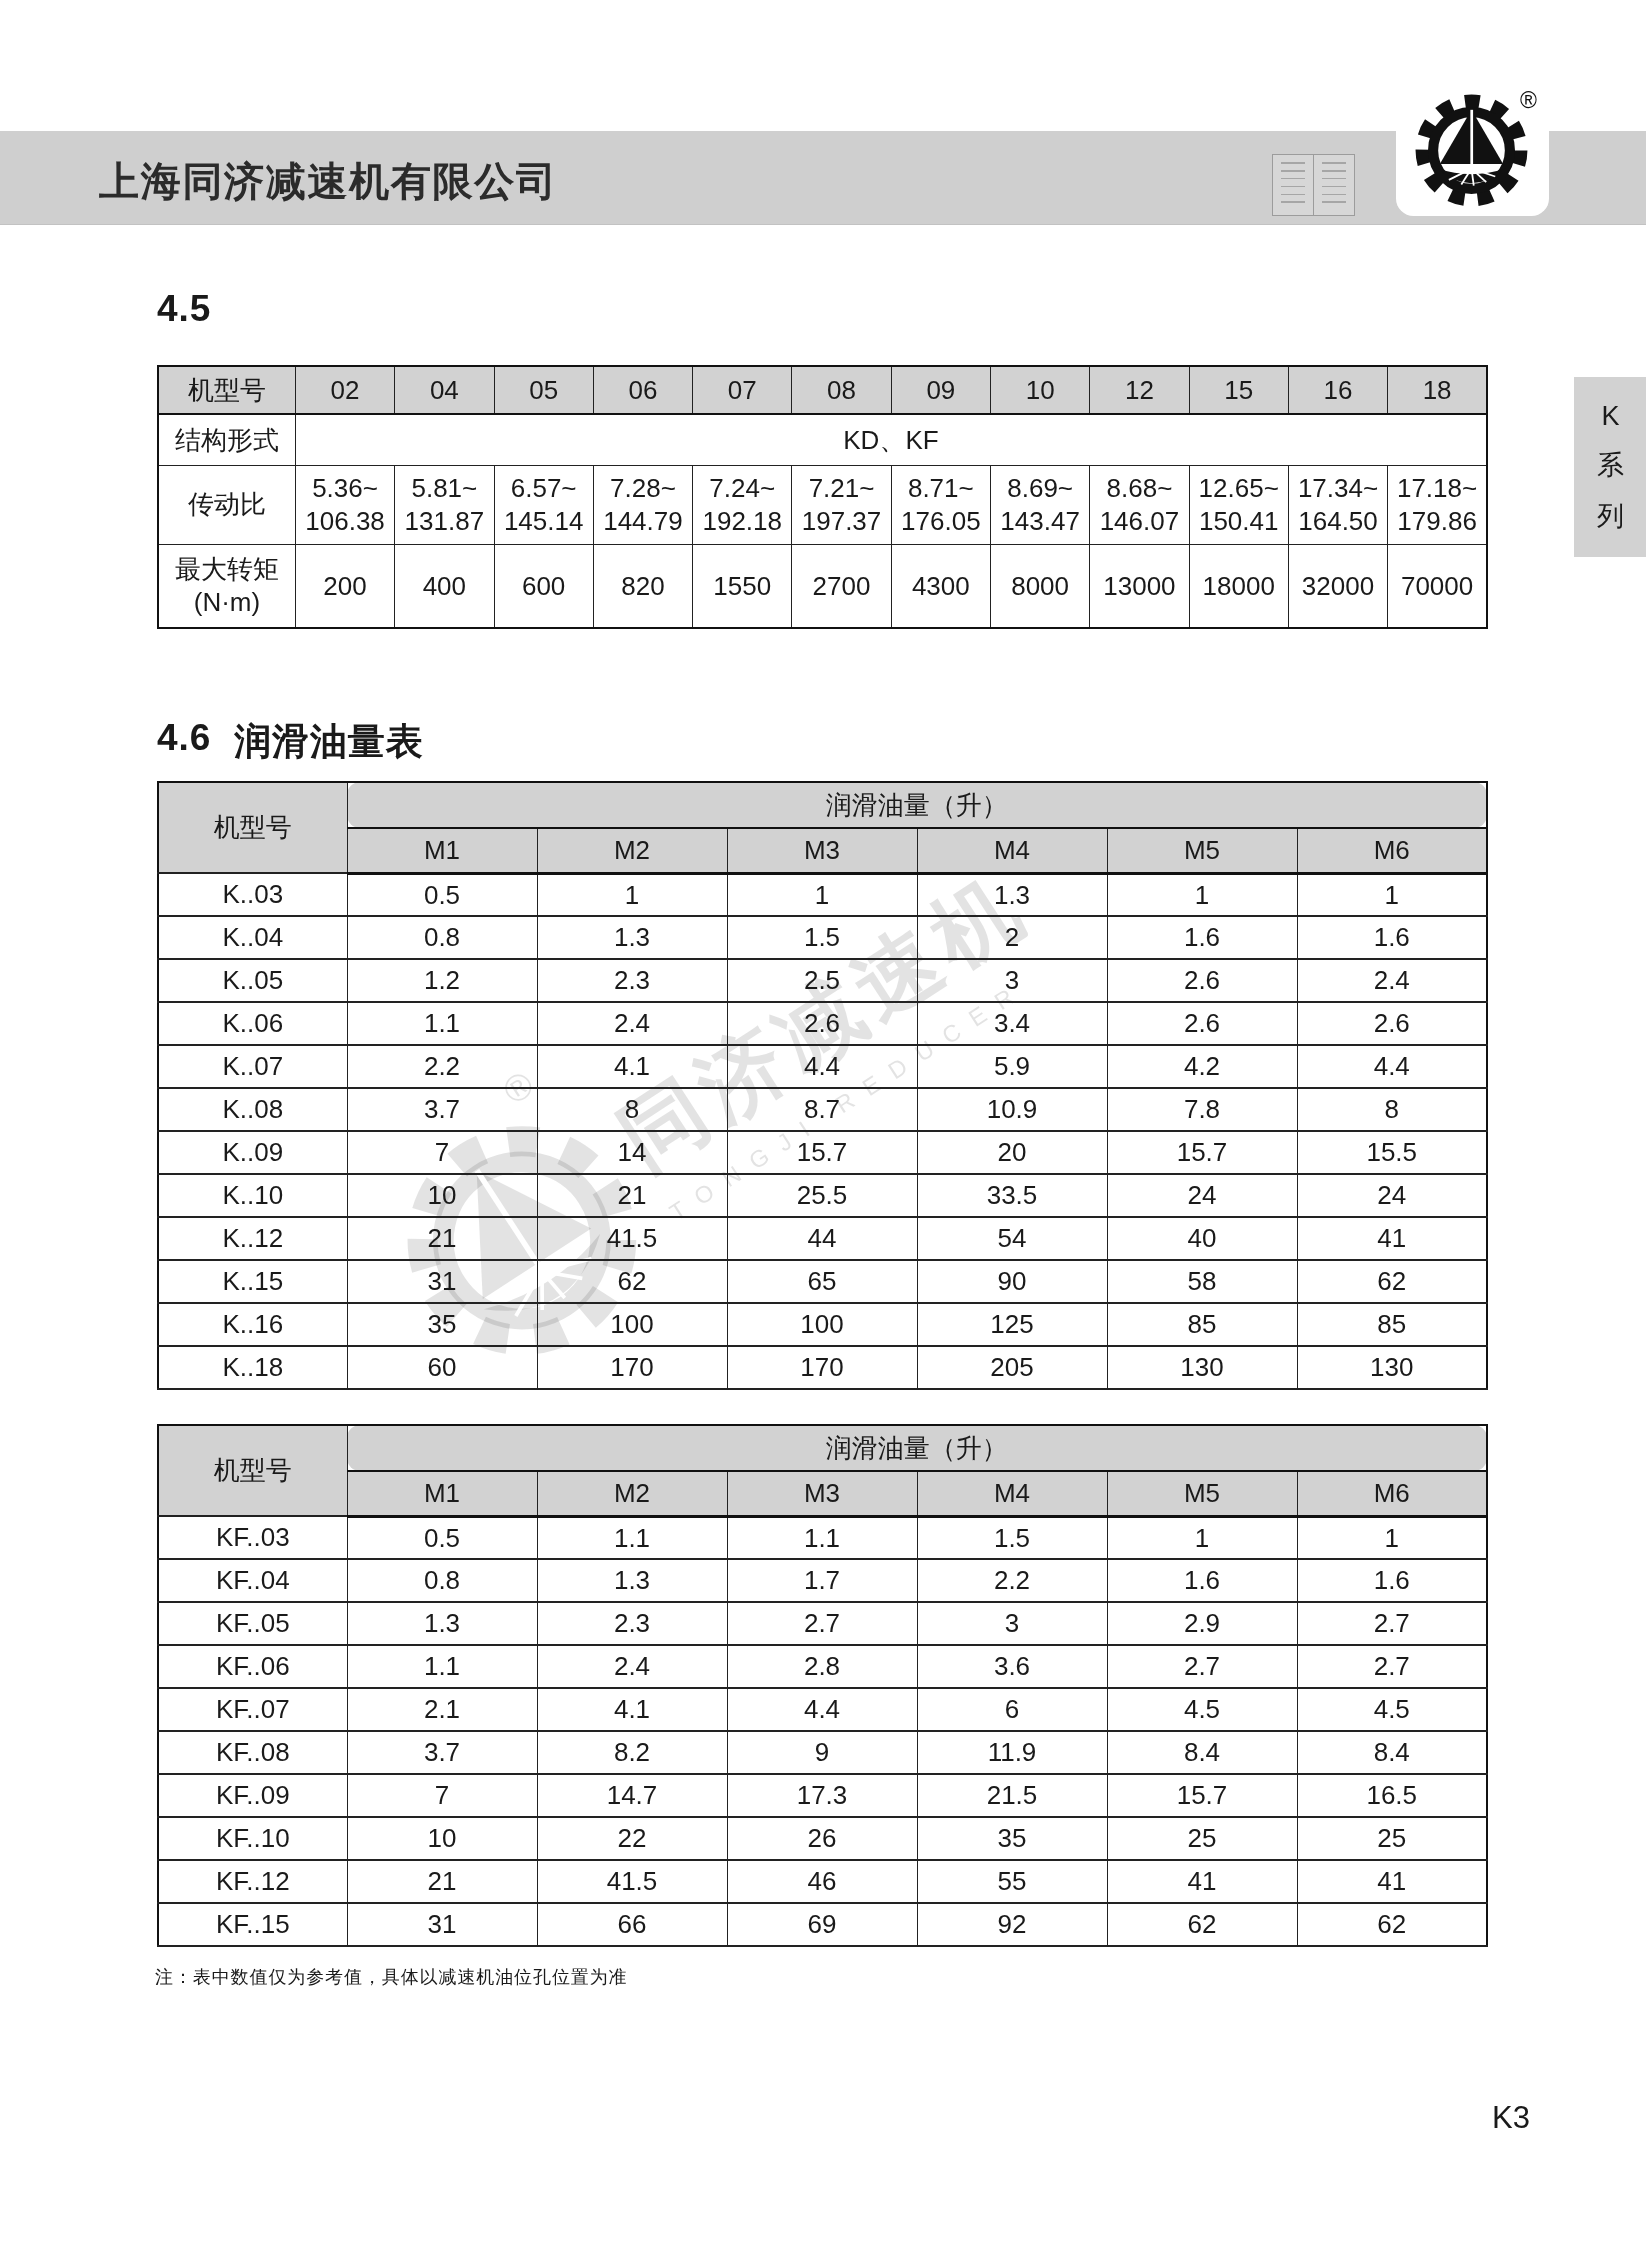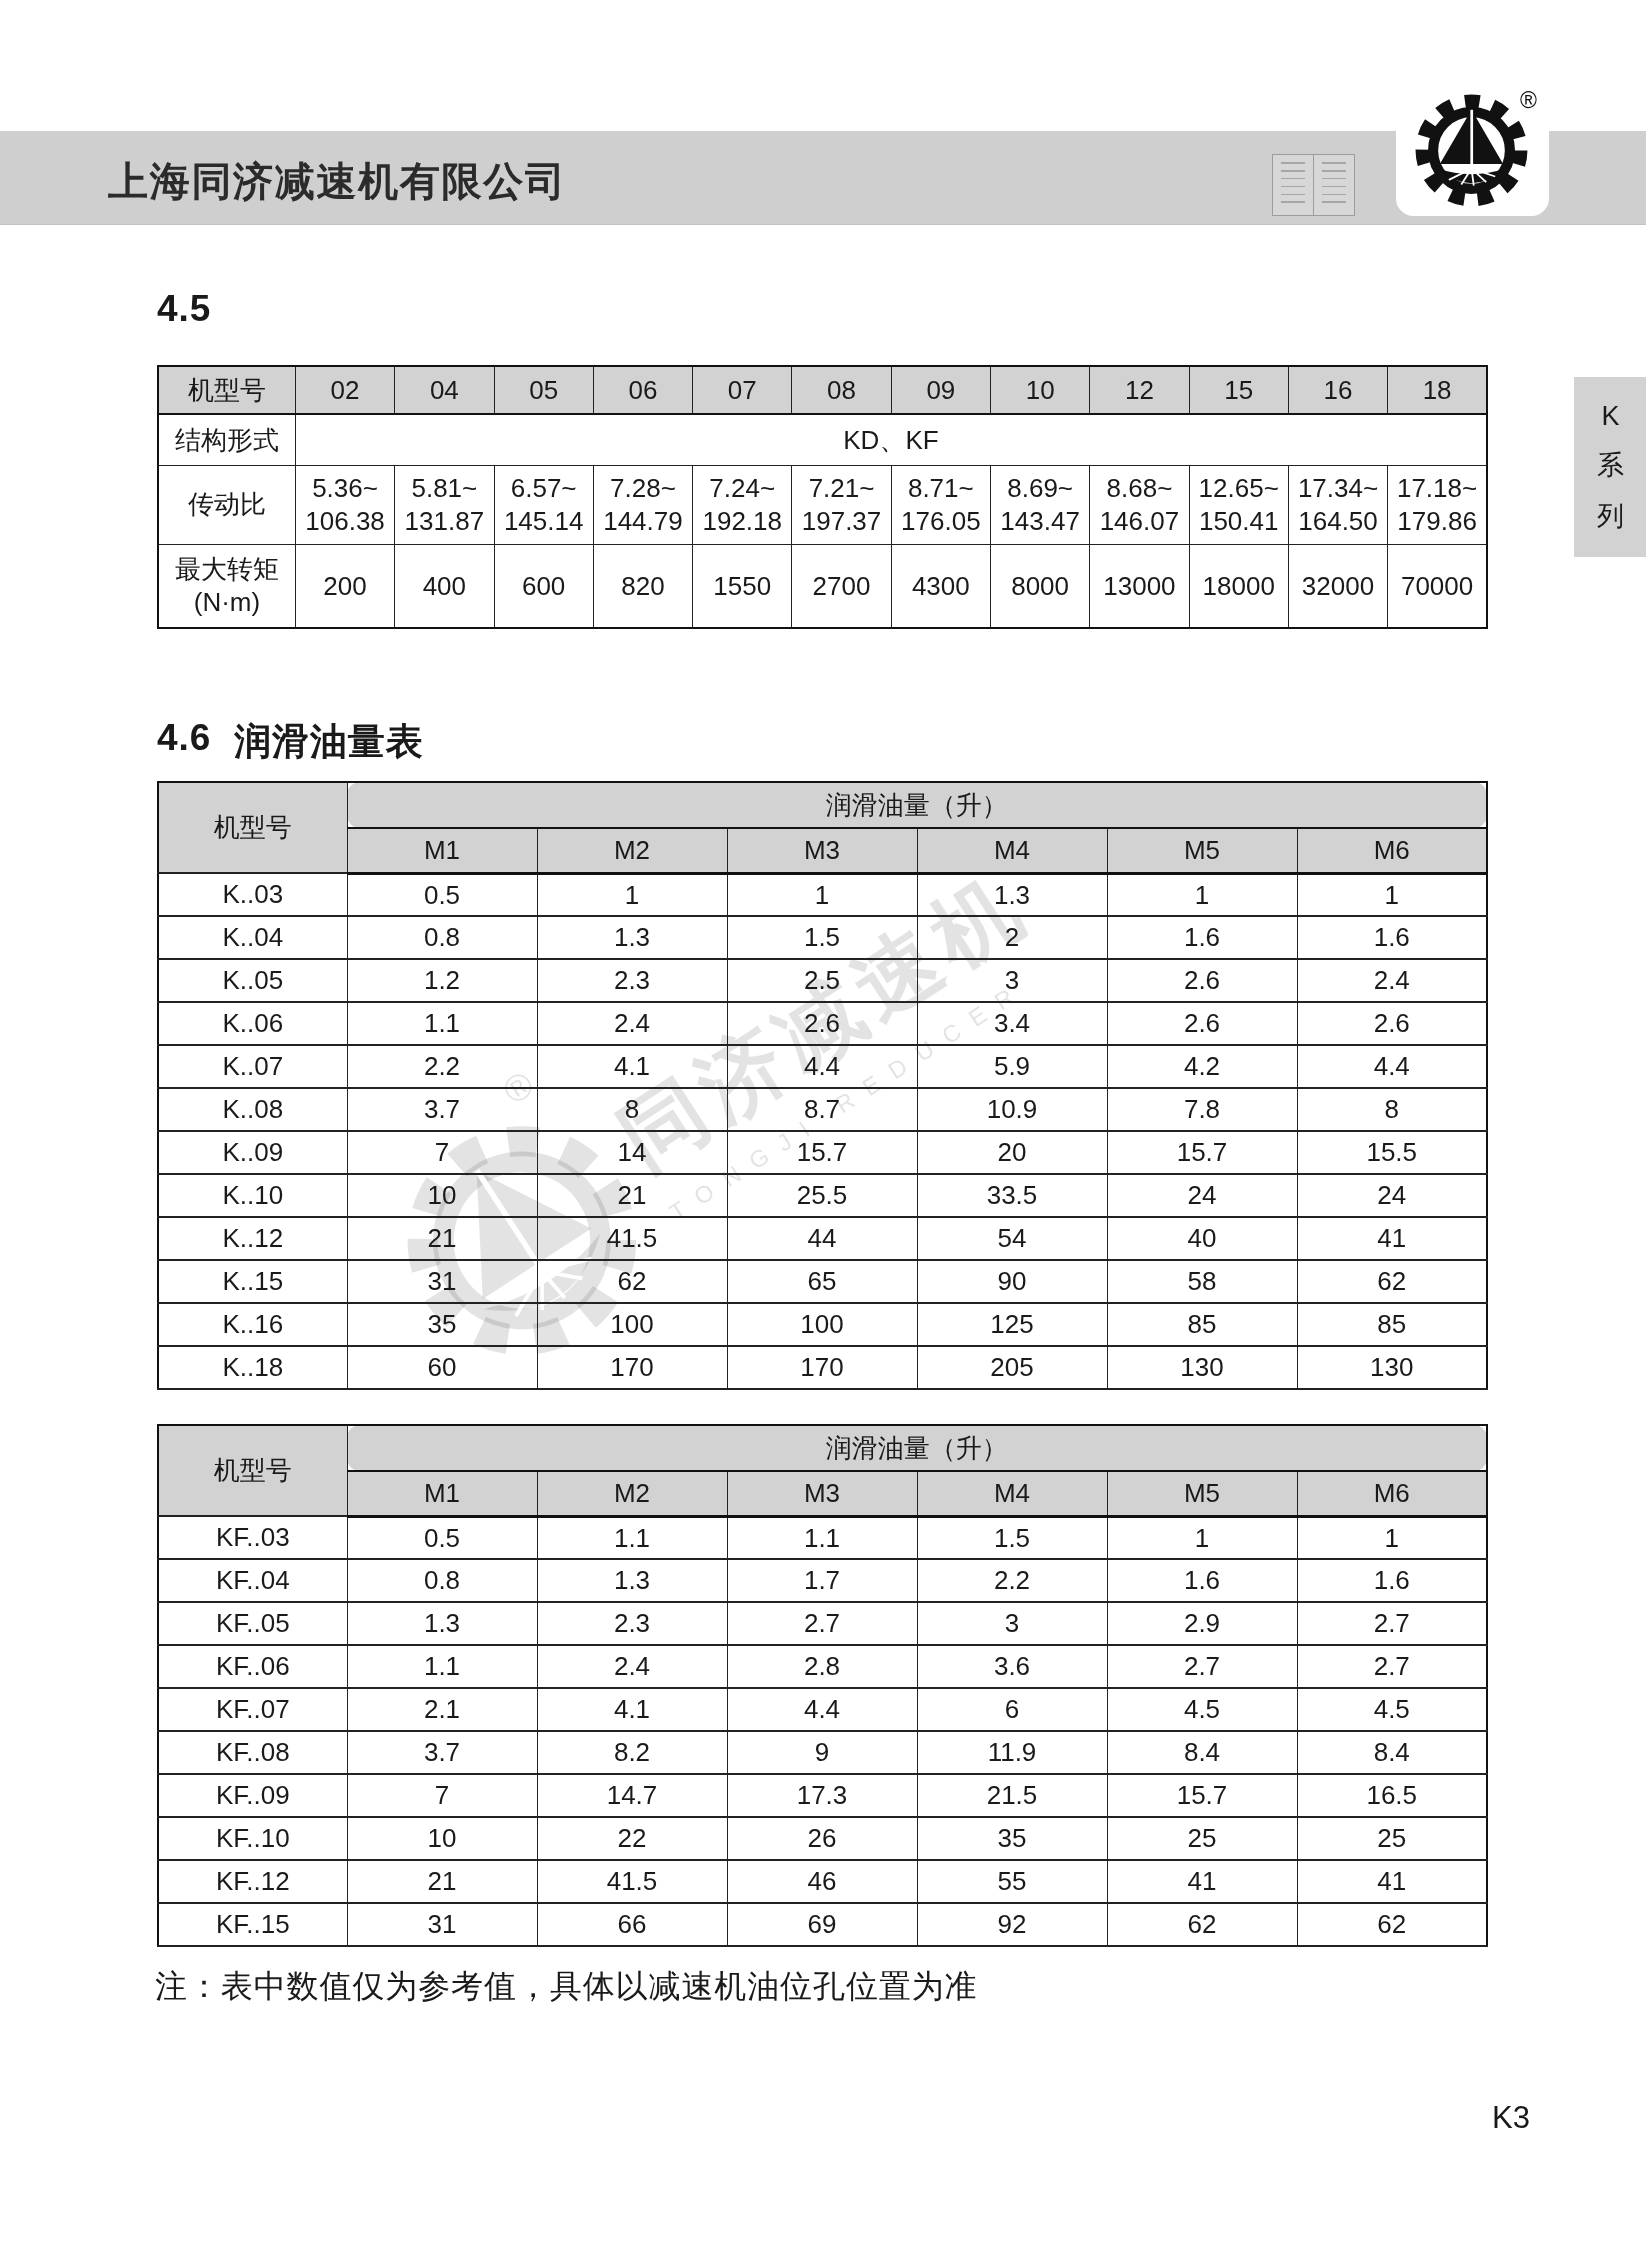--- a/index.html
+++ b/index.html
@@ -3,21 +3,21 @@
 <meta charset="utf-8">
 <style>
   html,body{margin:0;padding:0;background:#888;}
   .page{position:relative;width:1647px;height:2250px;background:#ffffff;overflow:hidden;
         font-family:"Liberation Sans","DejaVu Sans",sans-serif;color:#1a1a1a;}
 
   
   .band{position:absolute;left:0;top:131px;width:1647px;height:93px;background:#cfcfcf;
         border-bottom:1.7px solid #c2c2c2;}
   .company{position:absolute;left:99px;top:154px;font-size:40px;font-weight:600;
-           letter-spacing:1.7px;color:#2b2b2b;margin-left:9px;}
+           letter-spacing:1.7px;color:#2b2b2b;}
   .logo-cutout{position:absolute;left:1396px;top:131px;width:153px;height:85px;background:#ffffff;
                border-radius:0 0 17.5px 17.5px;}
   .logo-gear{position:absolute;left:1415px;top:94px;width:113px;height:113px;color:#111;}
   .reg-mark{position:absolute;left:1520px;top:87px;font-size:23px;color:#111;}
   
   .book{position:absolute;left:1272px;top:154px;width:83px;height:62px;background:#d7d7d7;
         border:1.7px solid #9c9c9c;display:flex;box-sizing:border-box;}
   .book .bpage{flex:1;position:relative;}
   .book .bpage:first-child{border-right:1.7px solid #9c9c9c;}
   .book .bpage::before{content:"";position:absolute;left:7.9px;right:7.9px;top:7px;bottom:7px;
@@ -55,21 +55,21 @@
 
   .t2{top:781px;}
   .t3{top:1424px;}
   .oil thead td{background:#d2d2d2;}
   .oil thead tr:first-child td:last-child{border-bottom:2.6px solid #111;border-radius:13px;}
   .oil thead tr.colhead td{border-bottom:3.5px solid #111;}
   .oil tbody tr{height:43px;}
   .oil tbody td{border-top-width:2.6px;border-bottom-width:2.6px;}
 
   
-  .note{position:absolute;left:155px;top:1965px;font-size:32px;letter-spacing:0.9px;}
+  .note{position:absolute;left:155px;top:1965px;font-size:18px;letter-spacing:0.9px;}
   .pagenum{position:absolute;left:1492px;top:2100px;font-size:31px;}
 </style>
 </head>
 <body>
 
 <div class="page">
 
   <svg width="0" height="0" style="position:absolute">
     <defs>
       <symbol id="gear" viewBox="0 0 100 100">

